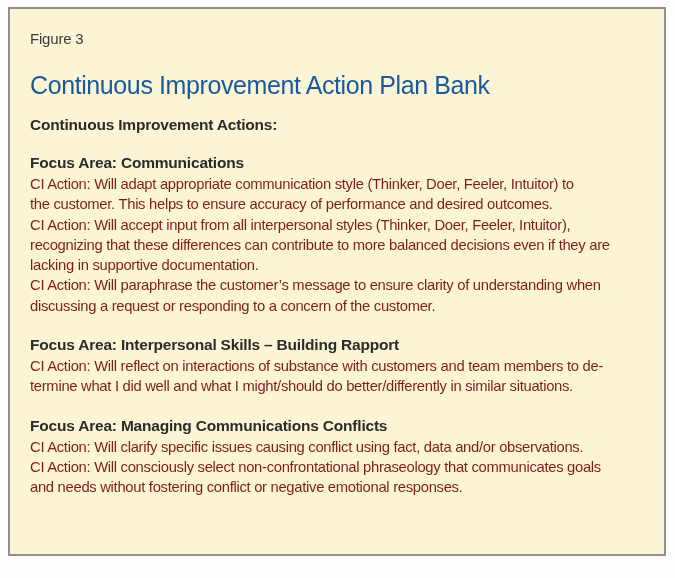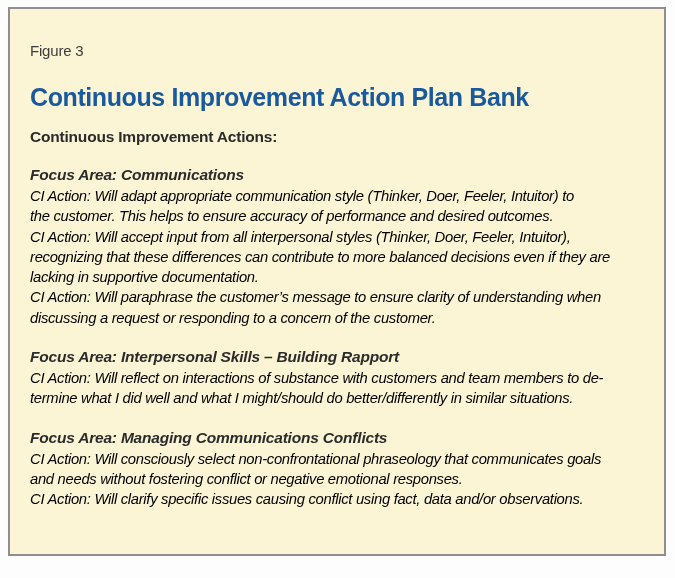--- a/index.html
+++ b/index.html
@@ -18,58 +18,57 @@
   }
   .figure-panel {
     position: absolute;
     left: 8px;
     top: 7px;
     width: 658px;
     height: 549px;
     box-sizing: border-box;
     background: #FBF5D5;
     border: 2px solid #8f8f8f;
-    padding: 30px 18px 0 20px;
+    padding: 18px 18px 0 20px;
   }
   .figure-label {
     margin-top: 3px;
     font-size: 15px;
     color: #3c3c3c;
     letter-spacing: -0.2px;
   }
   .figure-title {
     margin: 24px 0 0 0;
     font-size: 25px;
-    font-weight: bold;
+    font-weight: normal;
     color: #19599E;
     letter-spacing: -0.4px;
   }
   .figure-subtitle {
     margin-top: 16px;
     font-size: 15.5px;
     font-weight: bold;
     color: #2b2b2b;
     letter-spacing: -0.2px;
   }
   .focus-section {
     margin-top: 20px;
-    font-style: italic;
   }
   .focus-heading {
     margin: 0 0 2px 0;
     font-size: 15.5px;
     font-weight: bold;
     color: #2b2b2b;
     letter-spacing: -0.2px;
   }
   .ci-action {
     margin: 0;
     font-size: 14.8px;
     line-height: 20.3px;
-    color: #000000;
+    color: #7f1d1d;
     letter-spacing: -0.3px;
     white-space: pre-line; 
     hyphens: none;
   }
 </style>
 </head>
 <body>
 
 <div class="page">
   <div class="figure-panel">
@@ -92,19 +91,19 @@
     </section>
 
     <section class="focus-section">
       <h2 class="focus-heading">Focus Area: Interpersonal Skills – Building Rapport</h2>
       <p class="ci-action">CI Action: Will reflect on interactions of substance with customers and team members to de-
 termine what I did well and what I might/should do better/differently in similar situations.</p>
     </section>
 
     <section class="focus-section">
       <h2 class="focus-heading">Focus Area: Managing Communications Conflicts</h2>
+      <p class="ci-action">CI Action: Will clarify specific issues causing conflict using fact, data and/or observations.</p>
       <p class="ci-action">CI Action: Will consciously select non-confrontational phraseology that communicates goals
 and needs without fostering conflict or negative emotional responses.</p>
-      <p class="ci-action">CI Action: Will clarify specific issues causing conflict using fact, data and/or observations.</p>
     </section>
 
   </div>
 </div>
 
 </body></html>

